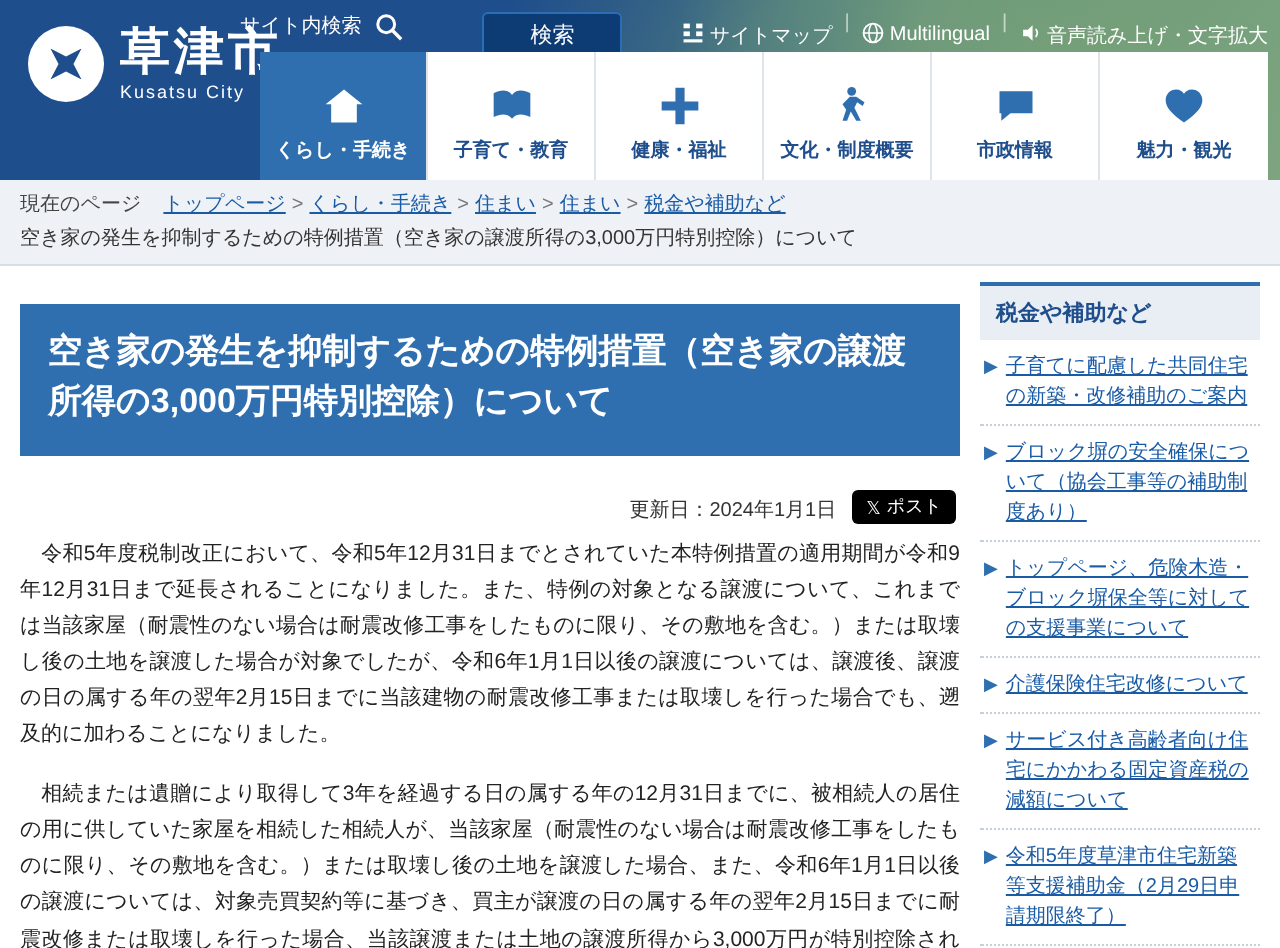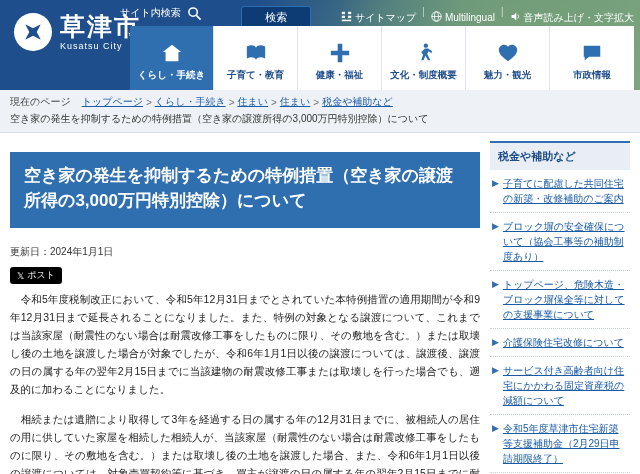--- a/index.html
+++ b/index.html
@@ -165,27 +165,26 @@
     background: #2f6fb0;
     color: #fff;
     padding: 12px 14px 14px 14px;
     font-size: 17px;
     font-weight: bold;
     line-height: 1.45;
   }
 
   .meta-row {
     display: flex;
-    align-items: flex-start;
+    align-items: flex-end;
     justify-content: flex-end;
     gap: 8px;
     padding: 6px 2px 4px 0;
     font-size: 10px;
     color: #333;
-    flex-direction: column;
   }
   .share-btn {
     background: #000;
     color: #fff;
     border-radius: 3px;
     font-size: 9px;
     padding: 2px 7px;
     display: inline-flex;
     align-items: center;
     gap: 3px;
@@ -324,32 +323,32 @@
           <svg viewBox="0 0 24 24" width="22" height="22">
               <circle cx="14" cy="4" r="2.4"></circle>
               <path d="M13 7l-4 4 2 3-2 6h2.5l2-5 3 5H19l-3.5-7 1.5-3 3 2 1-2-4.5-3z"></path>
             </svg>
         </span>
         <span class="gnav-label">文化・制度概要</span>
       </div>
       <div class="gnav-item">
         <span class="gnav-icon">
           <svg viewBox="0 0 24 24" width="22" height="22">
+              <path d="M3 4h18v12H9l-5 4v-4H3z"></path>
+            </svg>
+        </span>
+        <span class="gnav-label">市政情報</span>
+      </div>
+      <div class="gnav-item">
+        <span class="gnav-icon">
+          <svg viewBox="0 0 24 24" width="22" height="22">
               <path d="M12 21C5 16 2 12.5 2 8.8 2 5.6 4.5 3 7.7 3c2 0 3.4 1 4.3 2.3C12.9 4 14.3 3 16.3 3 19.5 3 22 5.6 22 8.8 22 12.5 19 16 12 21z"></path>
             </svg>
         </span>
         <span class="gnav-label">魅力・観光</span>
-      </div>
-      <div class="gnav-item">
-        <span class="gnav-icon">
-          <svg viewBox="0 0 24 24" width="22" height="22">
-              <path d="M3 4h18v12H9l-5 4v-4H3z"></path>
-            </svg>
-        </span>
-        <span class="gnav-label">市政情報</span>
       </div>
     </nav>
 
   </div>
 </div>
 
 <div class="crumb-wrap">
   <div class="crumb-line">
     <span class="crumb-label">現在のページ</span>
     <span class="crumb-link">トップページ</span>

